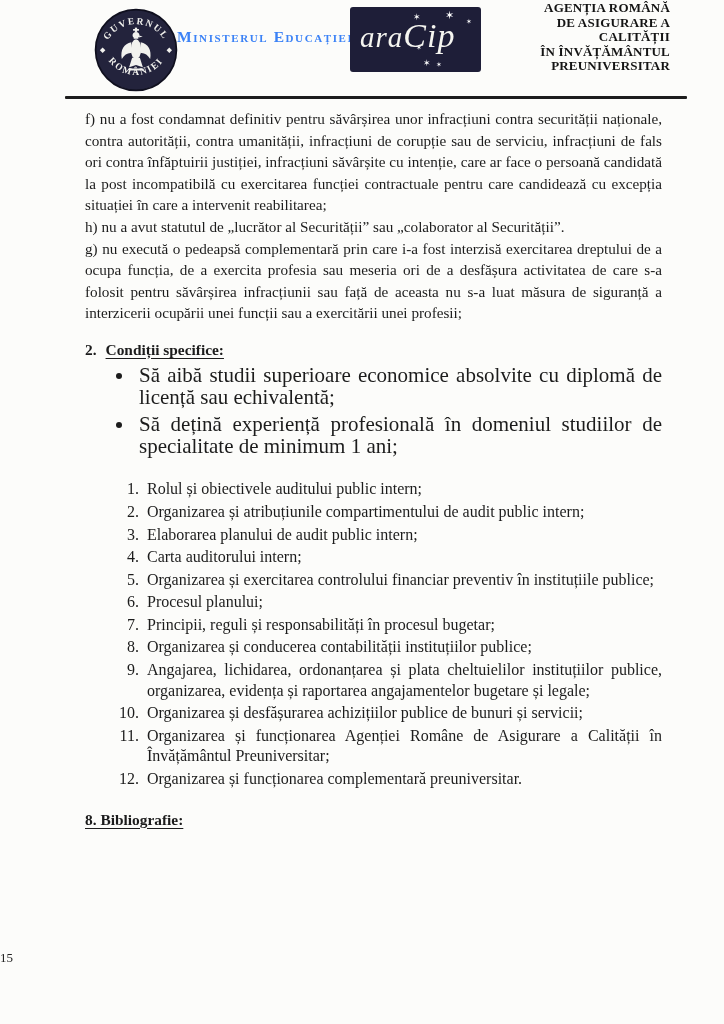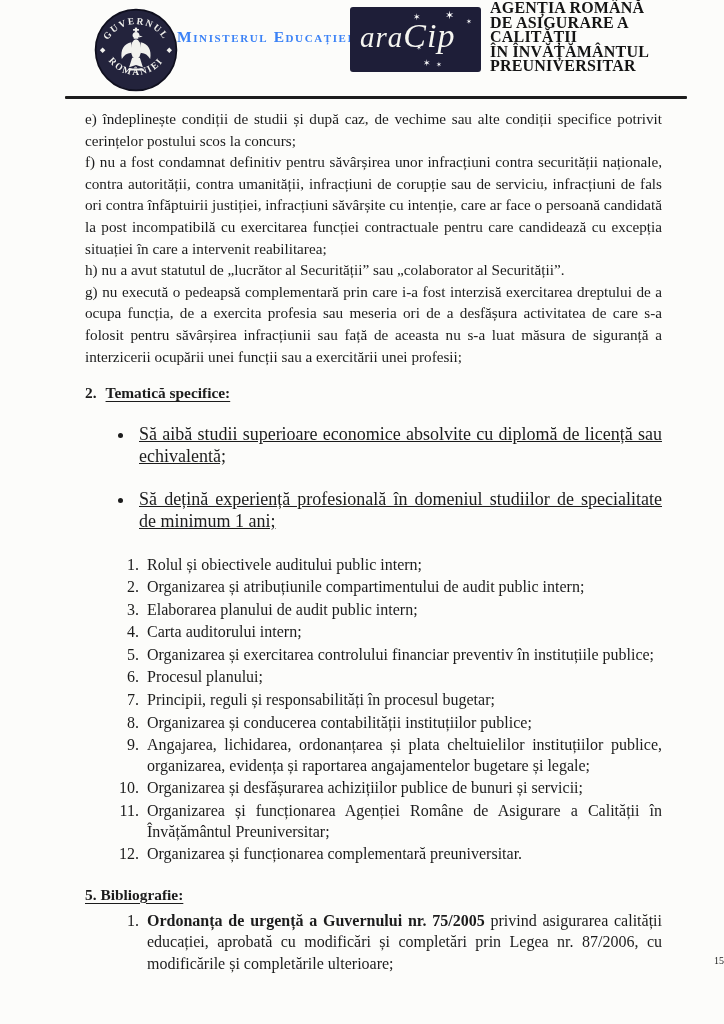--- a/index.html
+++ b/index.html
@@ -43,22 +43,22 @@
     font-style: normal;
   }
   .ls1 { left: 63px; top: 6px; }
   .ls2 { left: 95px; top: 3px; font-size: 11px; }
   .ls3 { left: 116px; top: 12px; font-size: 7px; }
   .ls4 { left: 66px; top: 38px; font-size: 7px; }
   .ls5 { left: 73px; top: 52px; }
   .ls6 { left: 86px; top: 55px; font-size: 7px; }
   .agency {
     position: absolute; left: 490px; top: 1px; width: 180px;
-    text-align: left;
-    font-weight: bold; font-size: 16px; line-height: 14.6px;
+    text-align: right;
+    font-weight: bold; font-size: 13px; line-height: 14.6px;
     letter-spacing: 0.2px; color: #141414;
   }
   .rule {
     position: absolute; left: 65px; top: 96px;
     width: 622px; height: 3px; background: #1d1d1d;
     border-radius: 1px;
   }
   
   .main {
     position: absolute; left: 85px; top: 108px; width: 577px;
@@ -66,36 +66,36 @@
   .para {
     font-size: 15.2px; line-height: 21.6px;
     text-align: justify;
   }
   .sec-head { font-size: 15.4px; font-weight: bold; }
   .sec-head .num { margin-right: 9px; }
   .u { text-decoration: underline; text-underline-offset: 3px; }
   .sec2 { margin-top: 17px; }
   .bullets { list-style: disc outside; padding-left: 50px; margin-top: 5px; }
   .bullets li {
-    font-size: 18px; line-height: 21.6px; margin-top: 22px;
-    padding-left: 4px; text-align: justify; text-decoration: underline;
+    font-size: 21px; line-height: 21.6px; margin-top: 6px;
+    padding-left: 4px; text-align: justify;
   }
   .sec3 { margin-top: 22px; }
   .numlist { list-style: decimal outside; padding-left: 58px; margin-top: 6px; }
   .numlist li {
     font-size: 16px; line-height: 20.6px; margin-bottom: 2px;
     padding-left: 4px; text-align: justify;
   }
   .sec4 { margin-top: 21px; }
   .biblist li { line-height: 21.4px; }
   .biblist .lead { font-weight: bold; }
   
   .pagenum {
     position: absolute; left: 0; bottom: 58px; width: 100%;
-    text-align: right; font-size: 10px; color: #222;
+    text-align: left; font-size: 13px; color: #222;
   }
 </style>
 </head>
 <body>
 
 <div class="page">
 
   <div class="hdr">
 
     <div class="seal">
@@ -146,27 +146,26 @@
       <div>CALITĂȚII</div>
       <div>ÎN ÎNVĂȚĂMÂNTUL</div>
       <div>PREUNIVERSITAR</div>
     </div>
   </div>
 
   <div class="rule"></div>
 
   <div class="main">
 
-    <p class="para">e) îndeplinește condiții de studii și după caz, de vechime sau alte condiții specifice potrivit cerințelor postului scos la concurs;</p>
     <p class="para">f) nu a fost condamnat definitiv pentru săvârșirea unor infracțiuni contra securității naționale, contra autorității, contra umanității, infracțiuni de corupție sau de serviciu, infracțiuni de fals ori contra înfăptuirii justiției, infracțiuni săvârșite cu intenție, care ar face o persoană candidată la post incompatibilă cu exercitarea funcției contractuale pentru care candidează cu excepția situației în care a intervenit reabilitarea;</p>
     <p class="para">h) nu a avut statutul de „lucrător al Securității” sau „colaborator al Securității”.</p>
     <p class="para">g) nu execută o pedeapsă complementară prin care i-a fost interzisă exercitarea dreptului de a ocupa funcția, de a exercita profesia sau meseria ori de a desfășura activitatea de care s-a folosit pentru săvârșirea infracțiunii sau față de aceasta nu s-a luat măsura de siguranță a interzicerii ocupării unei funcții sau a exercitării unei profesii;</p>
 
     <div class="sec2">
-      <div class="sec-head"><span class="num">2.</span><span class="u">Tematică specifice:</span></div>
+      <div class="sec-head"><span class="num">2.</span><span class="u">Condiții specifice:</span></div>
       <ul class="bullets">
         <li>Să aibă studii superioare economice absolvite cu diplomă de licență sau echivalentă;</li>
         <li>Să dețină experiență profesională în domeniul studiilor de specialitate de minimum 1 ani;</li>
       </ul>
     </div>
 
     <div class="sec3">
       <ol class="numlist">
         <li>Rolul și obiectivele auditului public intern;</li>
         <li>Organizarea și atribuțiunile compartimentului de audit public intern;</li>
@@ -177,23 +176,20 @@
         <li>Principii, reguli și responsabilități în procesul bugetar;</li>
         <li>Organizarea și conducerea contabilității instituțiilor publice;</li>
         <li>Angajarea, lichidarea, ordonanțarea și plata cheltuielilor instituțiilor publice, organizarea, evidența și raportarea angajamentelor bugetare și legale;</li>
         <li>Organizarea și desfășurarea achizițiilor publice de bunuri și servicii;</li>
         <li>Organizarea și funcționarea Agenției Române de Asigurare a Calității în Învățământul Preuniversitar;</li>
         <li>Organizarea și funcționarea complementară preuniversitar.</li>
       </ol>
     </div>
 
     <div class="sec4">
-      <div class="sec-head"><span class="u">5. Bibliografie:</span></div>
-      <ol class="numlist biblist">
-        <li><span class="lead">Ordonanța de urgență a Guvernului nr. 75/2005</span><span> privind asigurarea calității educației, aprobată cu modificări și completări prin Legea nr. 87/2006, cu modificările și completările ulterioare;</span></li>
-      </ol>
+      <div class="sec-head"><span class="u">8. Bibliografie:</span></div>
     </div>
 
   </div>
 
   <div class="pagenum">15</div>
 
 </div>
 
 </body></html>

